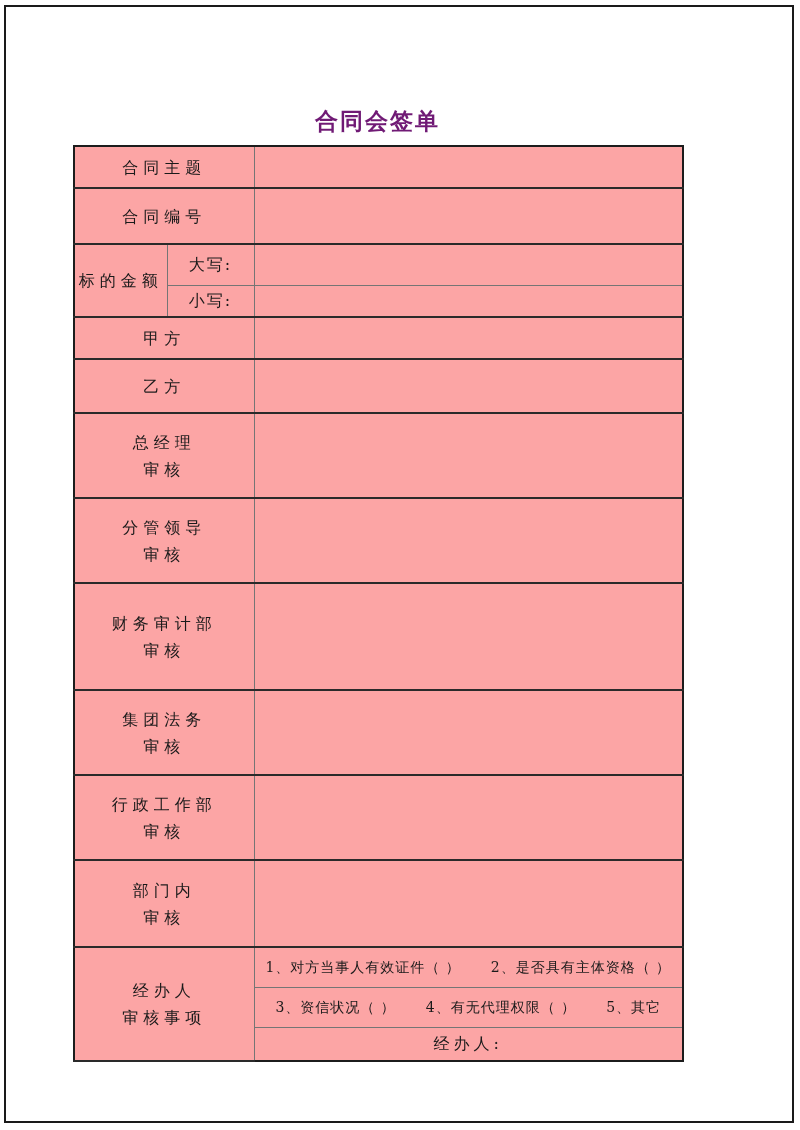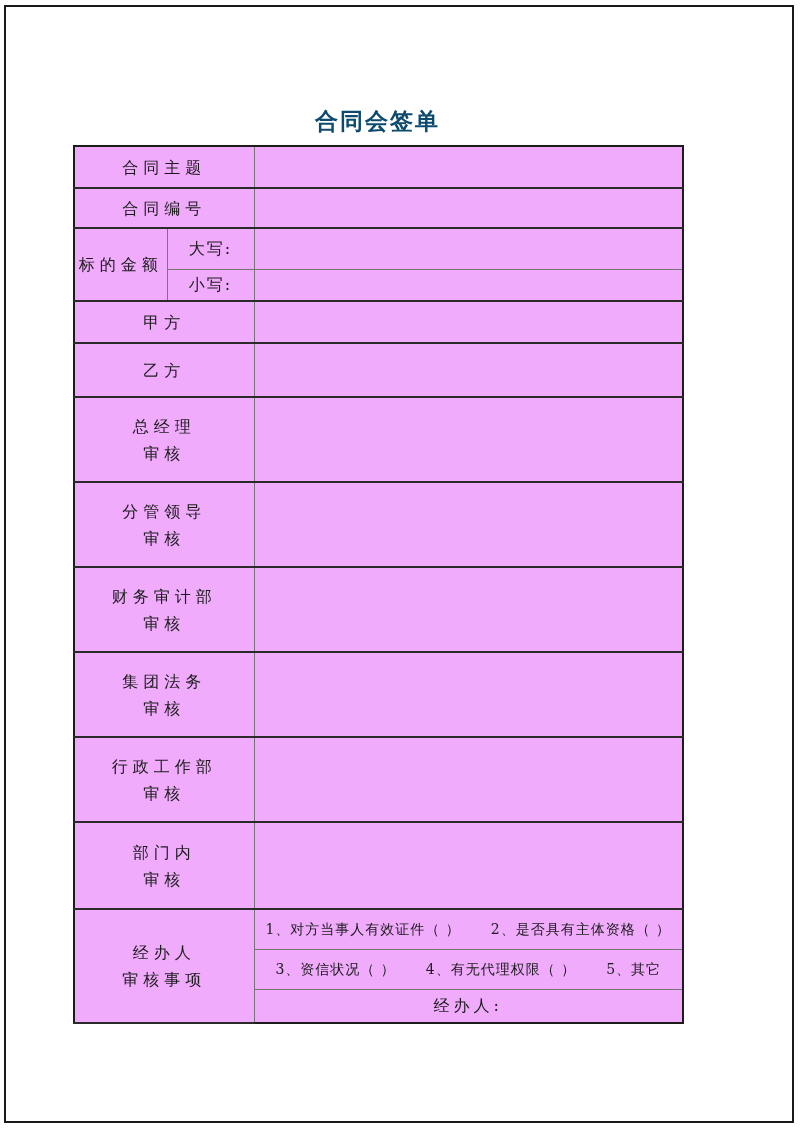--- a/index.html
+++ b/index.html
@@ -20,30 +20,30 @@
   }
   .form-title {
     position: absolute;
     left: 73px; top: 106px;
     width: 609px;
     text-align: center;
     font-family: "DejaVu Sans", "Liberation Sans", sans-serif;
     font-weight: bold;
     font-size: 23px;
     letter-spacing: 2px;
-    color: #0c4a6e;
+    color: #701a75;
   }
   table.sign-form {
     position: absolute;
     left: 73px; top: 145px;
     width: 609px;
     border-collapse: collapse;
     table-layout: fixed;
     border: 2px solid #1c1c1c;
-    background: #f0abfc;
+    background: #fca5a5;
   }
   td {
     border: 1px solid #757575;
     text-align: center;
     vertical-align: middle;
     font-size: 16px;
     letter-spacing: 5px;
     line-height: 27px;
     padding: 0;
     white-space: pre-line;
@@ -72,21 +72,21 @@
     <col style="width:87px">
     <col style="width:429px">
   </colgroup>
 
   <tbody>
       <tr class="mj" style="height:42px">
     <td colspan="2">合同主题</td>
     <td></td>
   </tr>
 
-  <tr class="mj" style="height:40px">
+  <tr class="mj" style="height:56px">
     <td colspan="2">合同编号</td>
     <td></td>
   </tr>
 
   <tr style="height:41px">
     <td rowspan="2" class="mjb">标的金额</td>
     <td class="sub-label">大写:</td>
     <td></td>
   </tr>
 
@@ -110,21 +110,21 @@
 审核</td>
     <td></td>
   </tr>
 
   <tr class="mj" style="height:85px">
     <td colspan="2">分管领导
 审核</td>
     <td></td>
   </tr>
 
-  <tr class="mj" style="height:85px">
+  <tr class="mj" style="height:107px">
     <td colspan="2">财务审计部
 审核</td>
     <td></td>
   </tr>
 
   <tr class="mj" style="height:85px">
     <td colspan="2">集团法务
 审核</td>
     <td></td>
   </tr>

